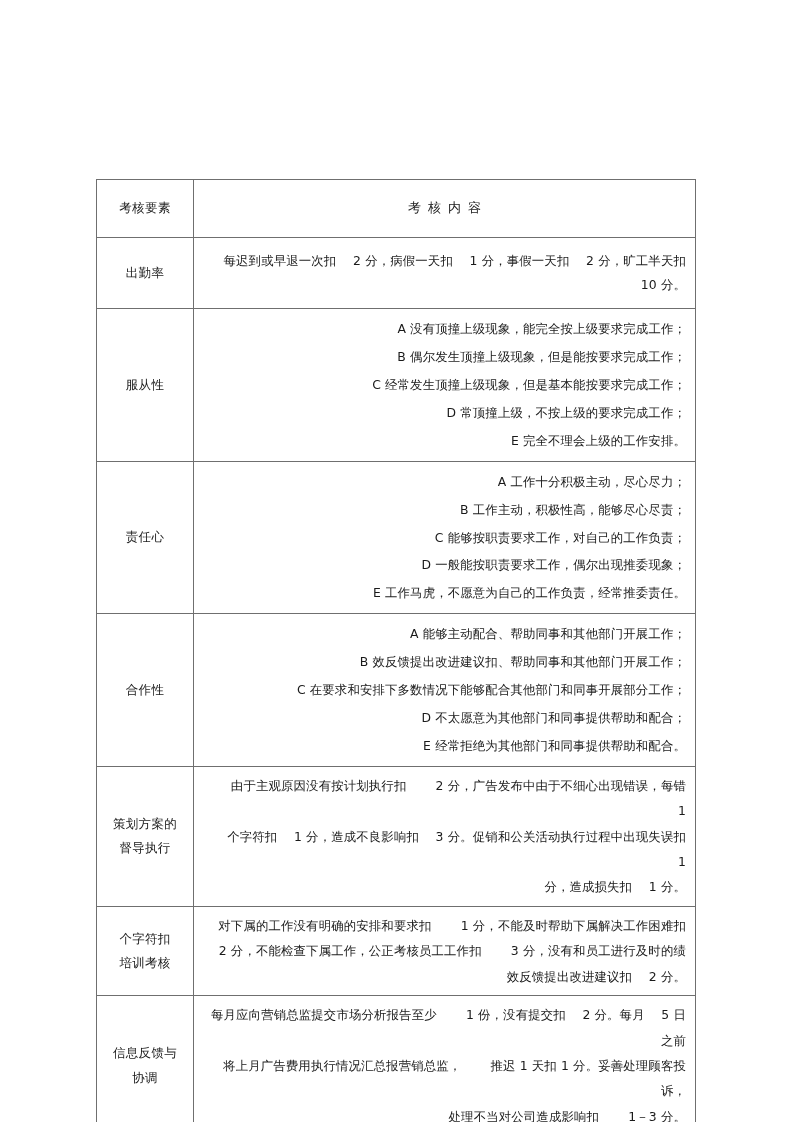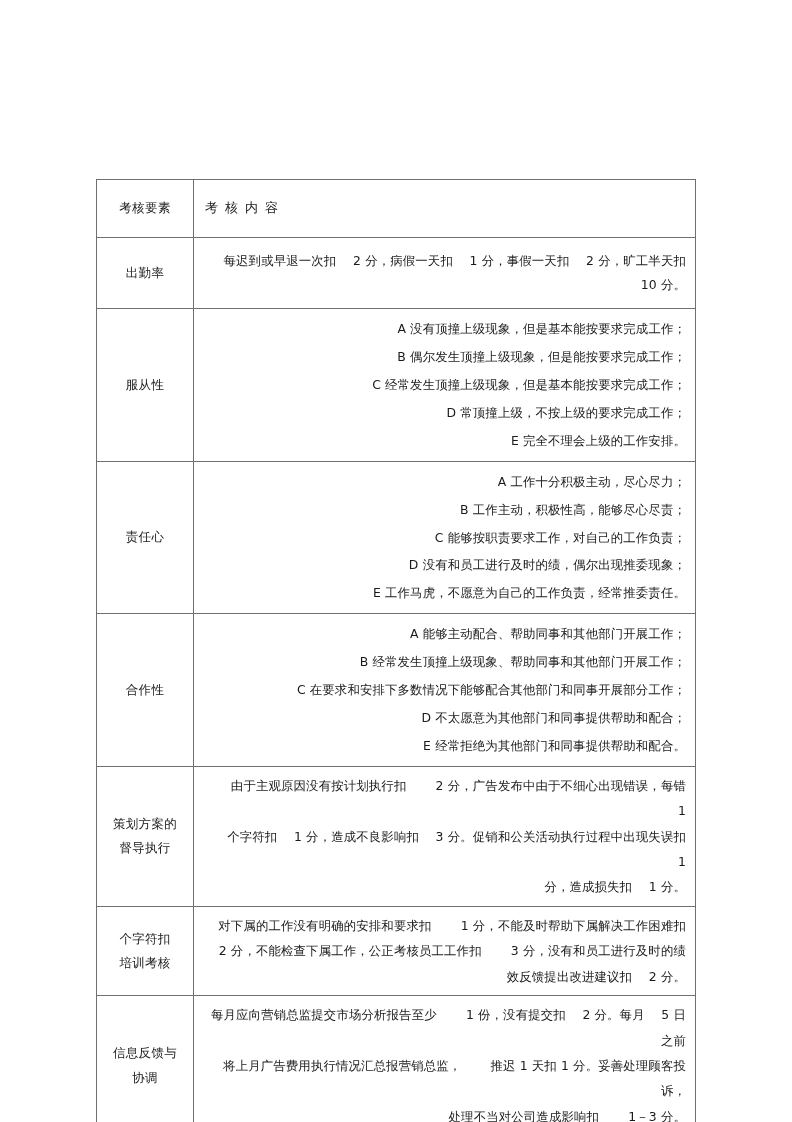--- a/index.html
+++ b/index.html
@@ -47,20 +47,21 @@
 
   
   .hdr-factor {
     text-align: center;
     font-size: 12.5px;
     letter-spacing: 0.4px;
     padding: 18px 4px 18px 4px !important;
     line-height: 1.6;
   }
   .hdr-content {
+    text-align: center;
     font-size: 13px;
     padding: 18px 4px 18px 4px !important;
     line-height: 1.6;
     letter-spacing: 7px;
     text-indent: 7px;
   }
 
   
   .factor {
     text-align: center;
@@ -125,48 +126,48 @@
         <td class="content single">
           <span class="ln">每迟到或早退一次扣　 2 分，病假一天扣　 1 分，事假一天扣　 2 分，旷工半天扣　 10 分。</span>
         </td>
       </tr>
 
       <tr>
         <td class="factor">
           <span class="fline">服从性</span>
         </td>
         <td class="content options">
-          <span class="ln">A 没有顶撞上级现象，但是基本能按要求完成工作；</span>
+          <span class="ln">A 没有顶撞上级现象，能完全按上级要求完成工作；</span>
           <span class="ln">B 偶尔发生顶撞上级现象，但是能按要求完成工作；</span>
           <span class="ln">C 经常发生顶撞上级现象，但是基本能按要求完成工作；</span>
           <span class="ln">D 常顶撞上级，不按上级的要求完成工作；</span>
           <span class="ln">E 完全不理会上级的工作安排。</span>
         </td>
       </tr>
 
       <tr>
         <td class="factor">
           <span class="fline">责任心</span>
         </td>
         <td class="content options">
           <span class="ln">A 工作十分积极主动，尽心尽力；</span>
           <span class="ln">B 工作主动，积极性高，能够尽心尽责；</span>
           <span class="ln">C 能够按职责要求工作，对自己的工作负责；</span>
-          <span class="ln">D 没有和员工进行及时的绩，偶尔出现推委现象；</span>
+          <span class="ln">D 一般能按职责要求工作，偶尔出现推委现象；</span>
           <span class="ln">E 工作马虎，不愿意为自己的工作负责，经常推委责任。</span>
         </td>
       </tr>
 
       <tr>
         <td class="factor">
           <span class="fline">合作性</span>
         </td>
         <td class="content options">
           <span class="ln">A 能够主动配合、帮助同事和其他部门开展工作；</span>
-          <span class="ln">B 经常发生顶撞上级现象、帮助同事和其他部门开展工作；</span>
+          <span class="ln">B 效反馈提出改进建议扣、帮助同事和其他部门开展工作；</span>
           <span class="ln">C 在要求和安排下多数情况下能够配合其他部门和同事开展部分工作；</span>
           <span class="ln">D 不太愿意为其他部门和同事提供帮助和配合；</span>
           <span class="ln">E 经常拒绝为其他部门和同事提供帮助和配合。</span>
         </td>
       </tr>
 
 
       <tr>
         <td class="factor">
           <span class="fline">策划方案的</span>

